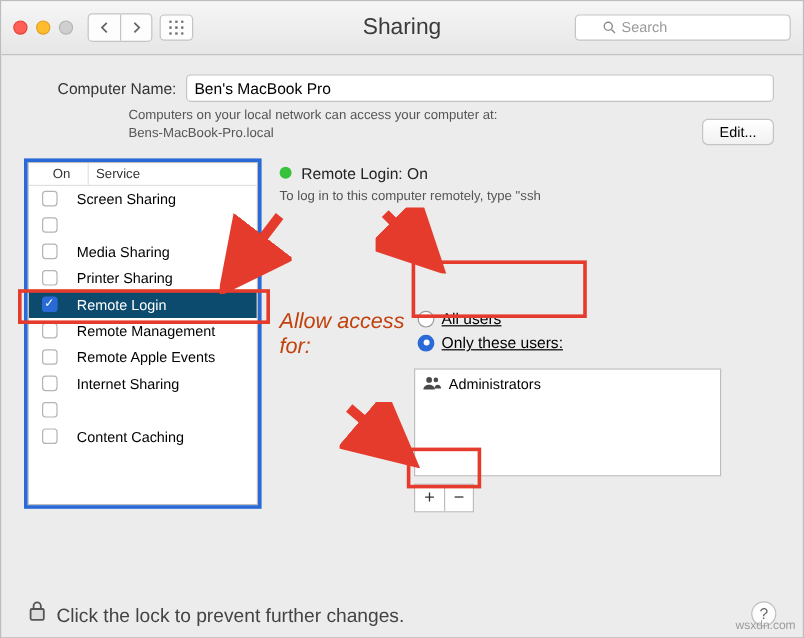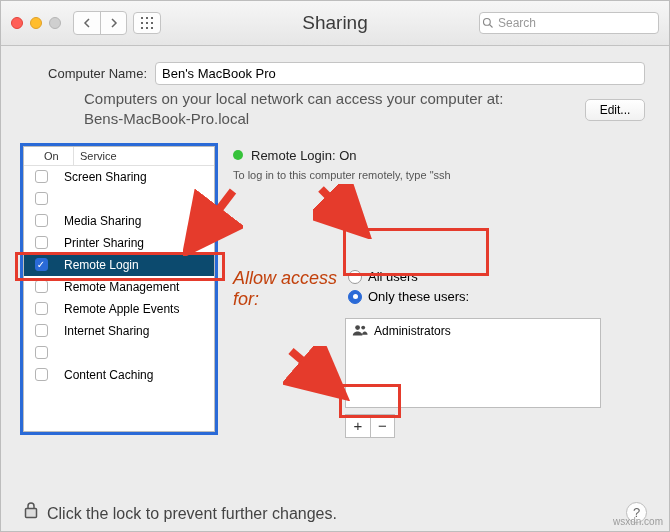--- a/index.html
+++ b/index.html
@@ -62,21 +62,21 @@
     left: 50%; transform: translateX(-50%);
     font-size: 19px; color: #3b3b3b;
   }
   .searchbox {
     margin-left: auto;
     width: 180px; height: 22px;
     border: 1px solid #c4c4c4;
     border-radius: 4px;
     background: #fff;
     display: flex; align-items: center;
-    padding: 0 2px; color: #999;
+    padding: 0 22px; color: #999;
     font-size: 12px; gap: 4px;
   }
   .searchbox svg { width: 12px; height: 12px; fill: #888; }
 
   
   .top-section {
     padding: 16px 24px 6px 24px;
   }
   .row { display: flex; align-items: center; }
   .label-right {
@@ -84,23 +84,23 @@
   }
   .name-input {
     flex: 1;
     border: 1px solid #c4c4c4;
     background: #fff;
     border-radius: 4px;
     padding: 3px 6px;
     font-size: 13px;
   }
   .subtext {
-    margin-left: 59px;
+    margin-left: 82px;
     margin-top: 4px;
-    font-size: 15px;
+    font-size: 11px;
     color: #555;
     line-height: 1.35;
   }
   .edit-btn {
     width: 60px; height: 22px;
     border: 1px solid #c4c4c4;
     border-radius: 5px;
     background: linear-gradient(#fff,#f1f1f1);
     font-size: 12px; text-align: center; line-height: 20px;
     position: absolute; right: 24px; top: 98px;
@@ -162,21 +162,21 @@
 
   
   .right-panel { flex: 1; position: relative; }
   .status-row { display: flex; align-items: center; gap: 8px; margin-top: 2px; }
   .status-dot { width: 10px; height: 10px; border-radius: 50%; background: #36c23a; }
   .status-text { font-size: 13px; color: #222; }
   .hint { font-size: 11px; color: #555; margin-top: 6px; }
 
   .access-row { margin-top: 86px; display: flex; }
   .access-label { width: 115px; font-size: 18px; color: #c2410c; padding-top: 1px; font-style: italic; }
-  .radios { flex: 1; }
+  .radios { flex: 1; text-decoration: underline; }
   .radio-row { display: flex; align-items: center; gap: 6px; font-size: 13px; height: 20px; cursor: pointer; }
   .mac-radio {
     width: 14px; height: 14px; border-radius: 50%;
     border: 1px solid #9a9a9a; background: #fff;
     display: flex; align-items: center; justify-content: center;
   }
   .mac-radio.checked { border-color: #2a6ad7; background: #2a6ad7; }
   .mac-radio.checked::after {
     content: ""; width: 5px; height: 5px; border-radius: 50%; background: #fff;
   }

